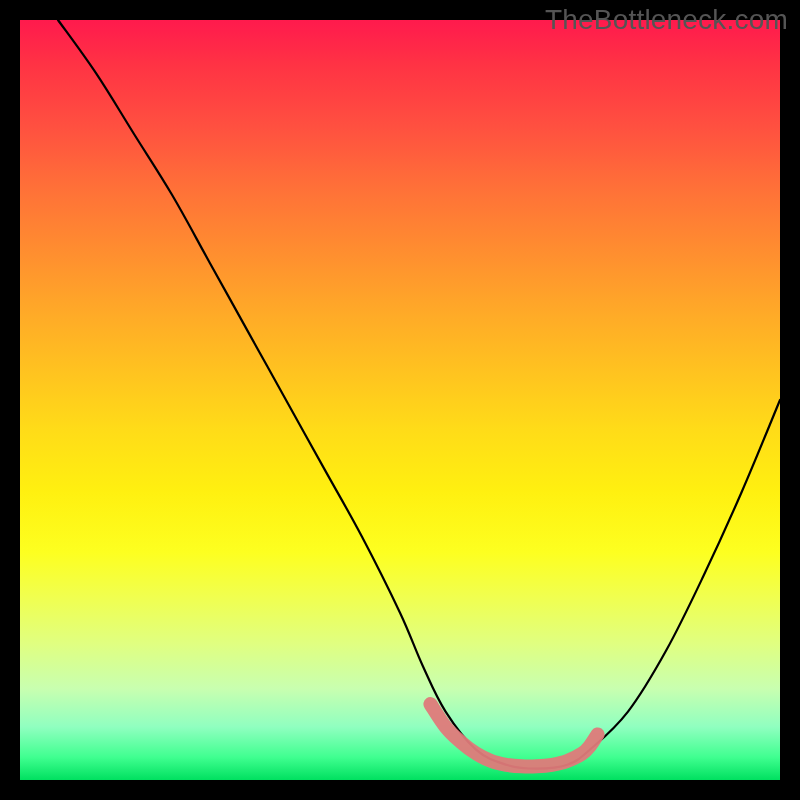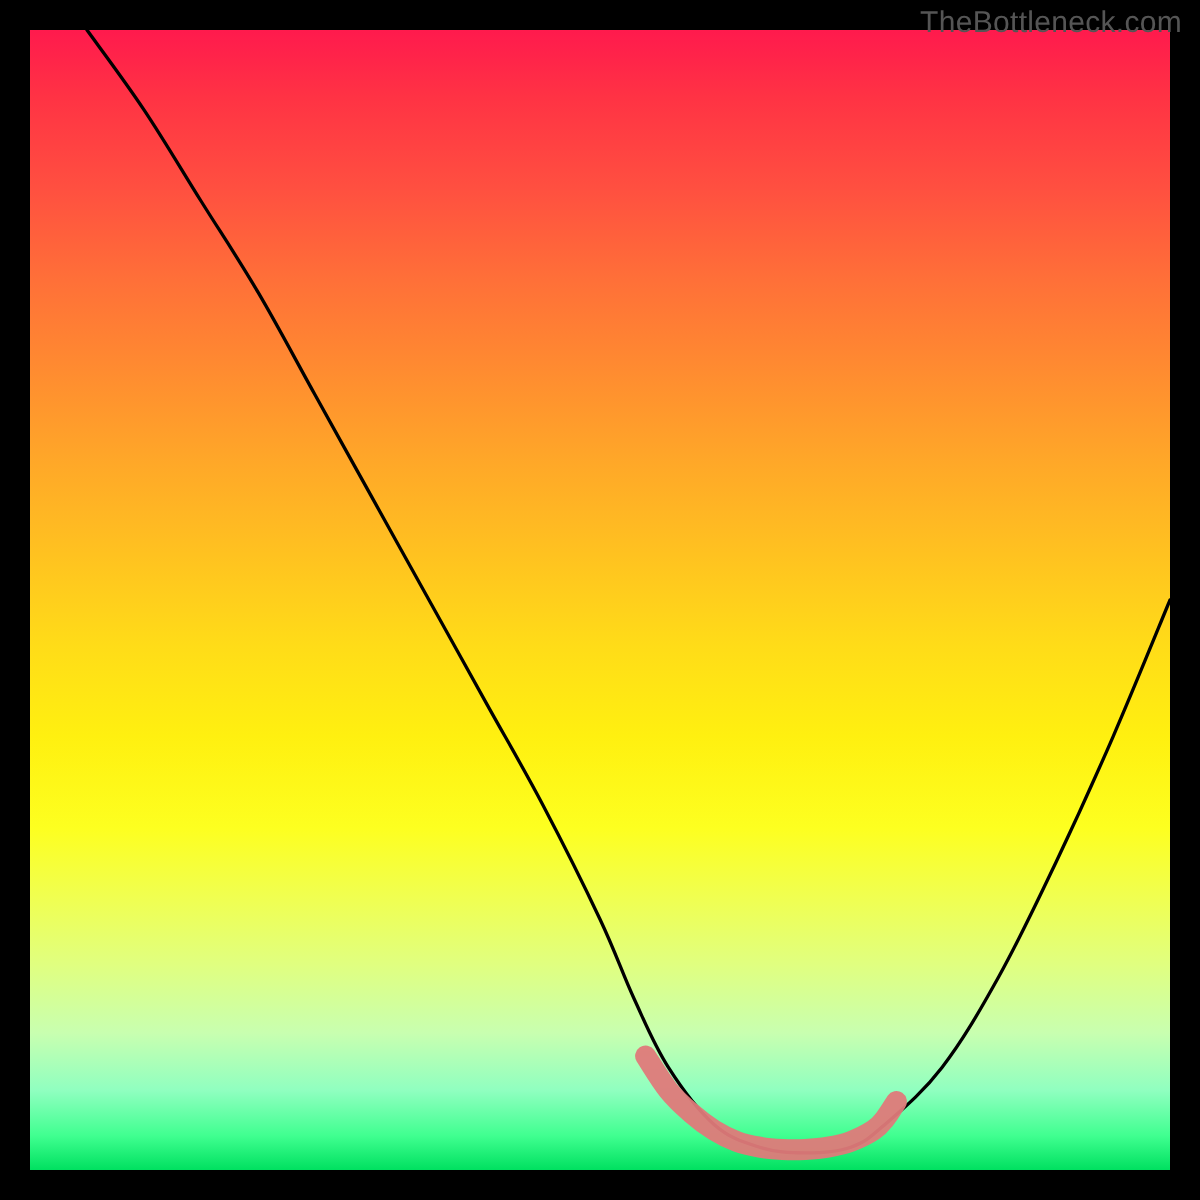--- a/index.html
+++ b/index.html
@@ -35,21 +35,21 @@
       #90ffc0 93%,
       #40ff90 97%,
       #00e060 100%
     );
   }
   .watermark {
     position: absolute;
     top: 4px;
     right: 12px;
     color: #555;
-    font-size: 20px;
+    font-size: 28px;
     font-weight: 500;
     letter-spacing: 0.2px;
   }
   svg.curve-layer {
     position: absolute;
     left: 20px;
     top: 20px;
     width: 760px;
     height: 760px;
     overflow: visible;

